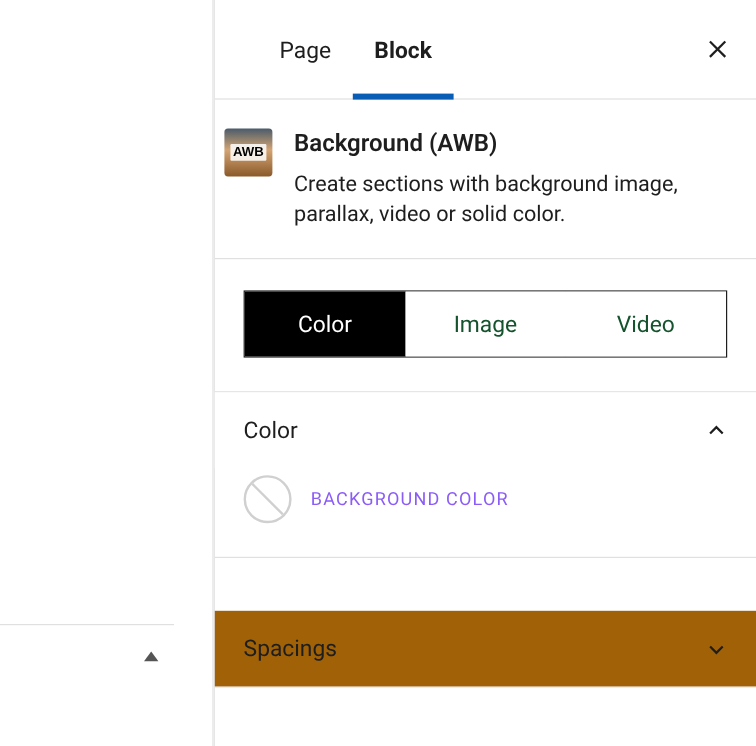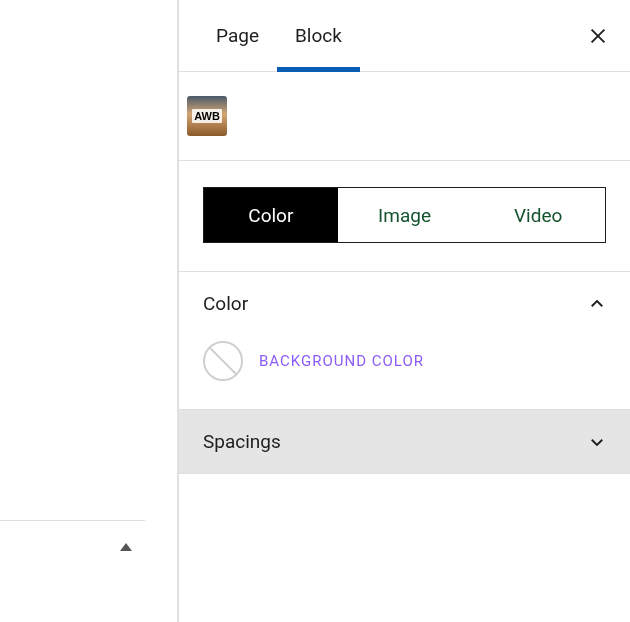--- a/index.html
+++ b/index.html
@@ -44,37 +44,37 @@
       top: 0;
       bottom: 0;
       border-left: 1px solid #e0e0e0;
       background: #fff;
       display: flex;
       flex-direction: column;
     }
     .tabs-row {
       display: flex;
       align-items: center;
-      height: 72px;
-      border-bottom: 1px solid #e0e0e0;
-      padding: 0 12px 0 19px;
+      height: 83px;
+      border-bottom: 1px solid #e0e0e0;
+      padding: 0 12px 0 36px;
       text-align: right;
     }
     .tab {
       padding: 0 18px;
       height: 100%;
       display: flex;
       align-items: center;
       font-size: 19px;
       color: #1e1e1e;
       cursor: pointer;
       position: relative;
     }
     .tab.active {
-      font-weight: 400;
+      font-weight: 700;
     }
     .tab.active::after {
       content: "";
       position: absolute;
       left: 0;
       right: 0;
       bottom: -1px;
       height: 5px;
       background: #0a5db5;
     }
@@ -156,21 +156,22 @@
     .panel-header {
       display: flex;
       align-items: center;
       justify-content: space-between;
       padding: 20px 24px;
       cursor: pointer;
       font-size: 19px;
       background: #fff;
     }
     .panel-header.collapsed-gray {
-      background: #e5e5e5;
+      background: #a16207;
+      margin-top: 44px;
     }
     .chevron {
       width: 18px;
       height: 18px;
     }
     .color-row {
       display: flex;
       align-items: center;
       gap: 16px;
       padding: 6px 24px 28px;
@@ -223,20 +224,24 @@
       <svg viewBox="0 0 24 24" width="22" height="22" fill="none" stroke="currentColor" stroke-width="2">
         <line x1="5" y1="5" x2="19" y2="19"></line>
         <line x1="19" y1="5" x2="5" y2="19"></line>
       </svg>
     </div>
   </div>
 
   <div class="block-header">
     <div class="block-icon">
       <span>AWB</span>
+    </div>
+    <div class="block-info">
+      <h3>Background (AWB)</h3>
+      <p>Create sections with background image, parallax, video or solid color.</p>
     </div>
   </div>
 
   <div class="type-toggle-row">
     <div class="type-toggle">
       <div class="type-btn active">
         <span>Color</span>
       </div>
       <div class="type-btn">
         <span>Image</span>

